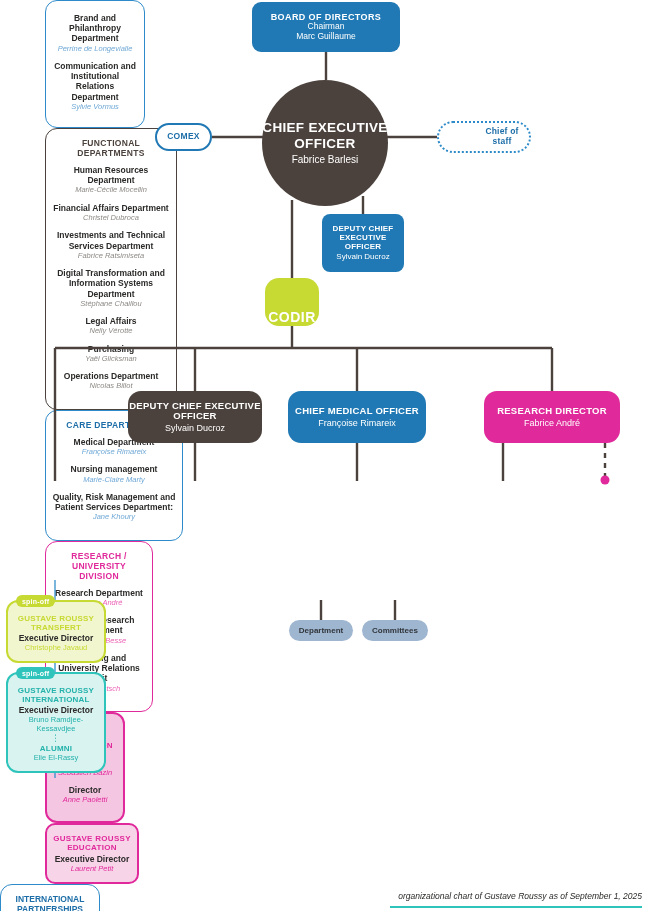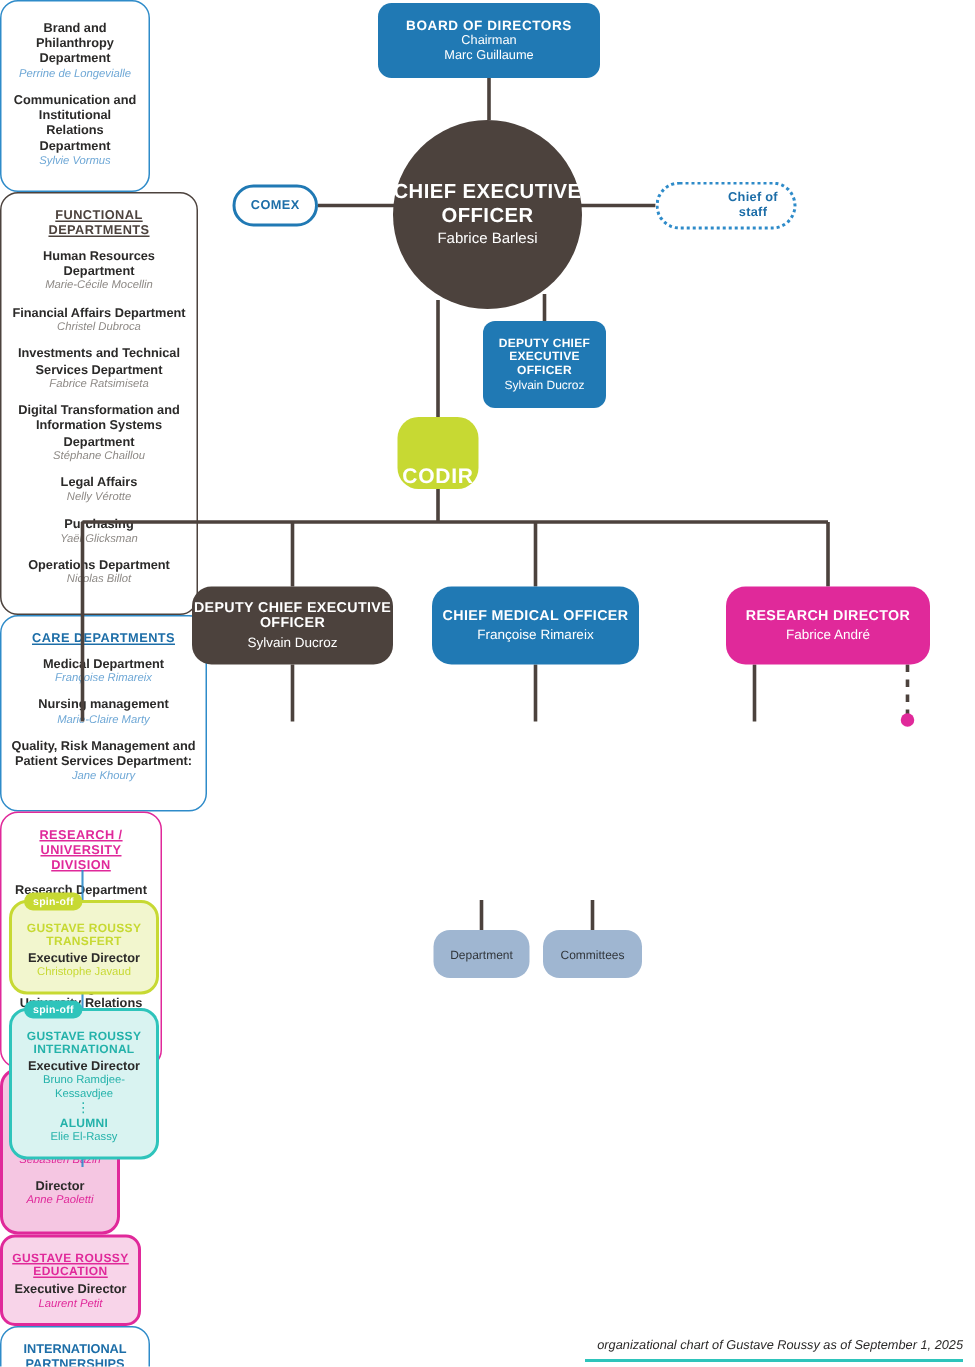--- a/index.html
+++ b/index.html
@@ -47,22 +47,22 @@
   
   .head{border-radius:13px;color:#fff;height:52px;}
   .head .ttl{font-size:9.5px;letter-spacing:.25px;}
   .head .nm{font-size:9px;margin-top:1px;}
   .h-dceo{left:128px;top:391px;width:134px;background:#4c423d;}
   .h-cmo{left:288px;top:391px;width:138px;background:#2079b4;}
   .h-rd{left:484px;top:391px;width:136px;background:#e0299a;}
 
   
   .panel{border-radius:12px;background:#fff;box-sizing:border-box;
-         display:flex;flex-direction:column;align-items:center;text-align:center;}
-  .panel .sec{font-weight:bold;letter-spacing:.3px;font-size:8.5px;margin-bottom:7px;text-decoration:underline;}
+         display:flex;flex-direction:column;align-items:center;text-align:center;margin-left:45px;}
+  .panel .sec{font-weight:bold;letter-spacing:.3px;font-size:8.5px;margin-bottom:7px;}
   .panel .dept{font-weight:bold;font-size:8.5px;line-height:1.2;}
   .panel .who{font-size:7.5px;line-height:1.25;margin-bottom:8px;font-style:italic;}
 
   .p-brand{left:6px;top:481px;width:100px;padding:12px 6px 8px;border:1.6px solid #2e8bc9;}
   .p-brand .dept{color:#2b2a29;}
   .p-brand .who{color:#6fa8d6;}
 
   .p-func{left:129px;top:481px;width:132px;padding:9px 7px 10px;border:1.6px solid #4c423d;}
   .p-func .sec{color:#4c423d;}
   .p-func .dept{color:#2b2a29;}
@@ -109,21 +109,21 @@
   .s-int .who{color:#24b2aa;}
   .s-int .tag{background:#2ec4bb;}
   .dots{color:#24b2aa;font-size:9px;line-height:.85;letter-spacing:1px;margin:2px 0 1px;}
 
   .p-ip{left:6px;top:778px;width:100px;padding:9px 5px 9px;border:1.6px solid #2e8bc9;border-radius:12px;
         box-sizing:border-box;display:flex;flex-direction:column;align-items:center;text-align:center;background:#fff;}
   .p-ip .dept{font-weight:bold;font-size:8.5px;color:#1d6ea8;line-height:1.2;}
 
   
   .pill{position:absolute;border-radius:11px;background:#9fb6d1;color:#31363b;
-        display:flex;align-items:center;justify-content:center;font-size:8px;font-weight:normal;height:32px;}
+        display:flex;align-items:center;justify-content:center;font-size:8px;font-weight:bold;height:21px;}
   .pill-dept{left:289px;top:620px;width:64px;}
   .pill-com{left:362px;top:620px;width:66px;}
 
   
   .footer{position:absolute;left:390px;top:891px;width:252px;text-align:right;
           font-style:italic;font-size:8.5px;color:#2b2a29;}
   .footrule{position:absolute;left:390px;top:906px;width:252px;height:2px;background:#2ec4bb;}
 </style>
 </head>
 <body>

